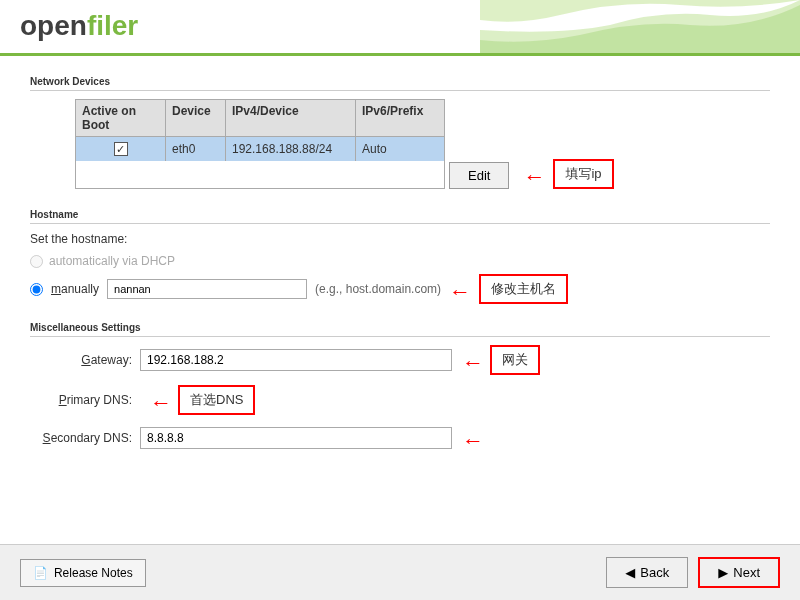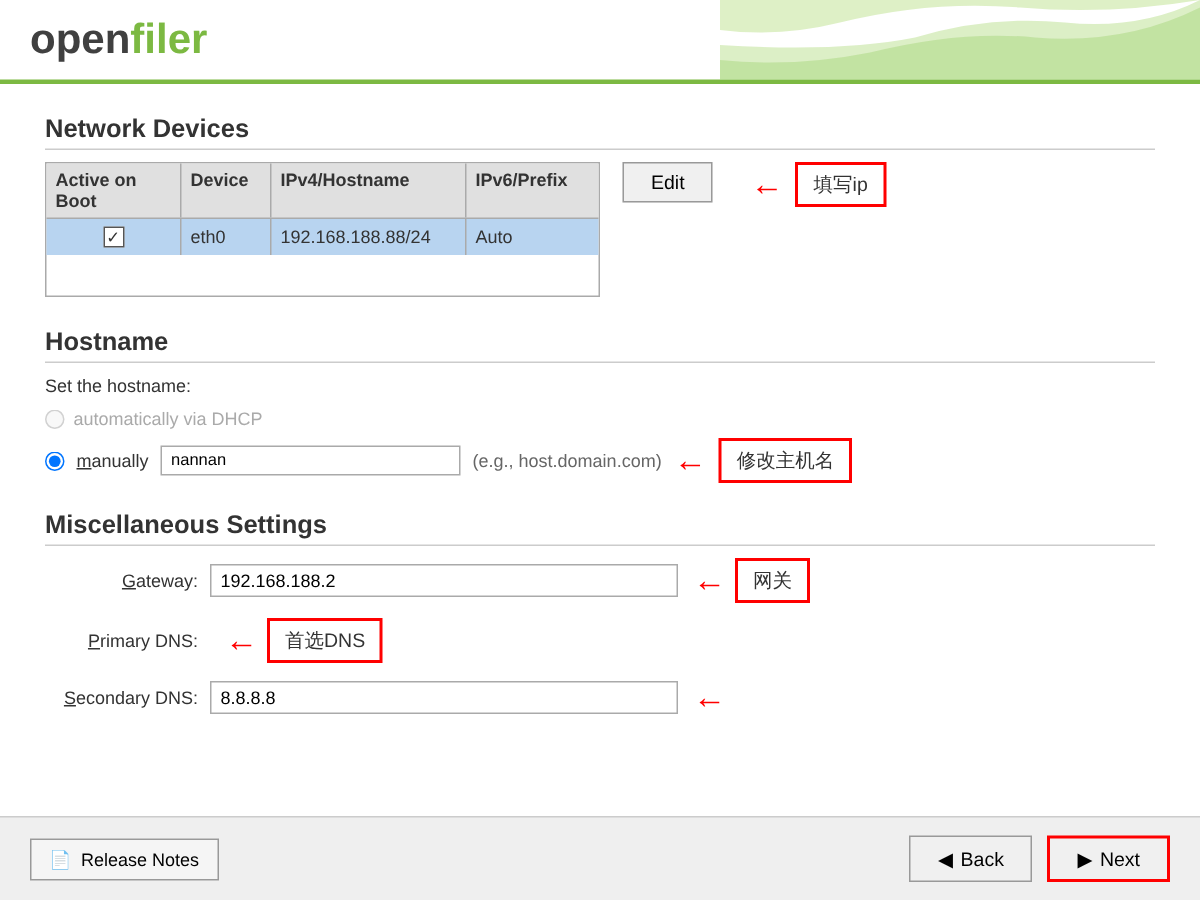--- a/index.html
+++ b/index.html
@@ -35,35 +35,36 @@
     
     .content {
       flex: 1;
       background: white;
       padding: 20px 30px;
       overflow-y: auto;
     }
 
     
     .section-title {
-      font-size: 17px;
+      font-size: 10px;
       font-weight: bold;
       color: #333;
       margin-bottom: 8px;
       border-bottom: 1px solid #ccc;
       padding-bottom: 3px;
     }
 
     
     .network-section { margin-bottom: 20px; }
 
     .network-table-wrapper {
       display: flex;
-      align-items: flex-start;
-      gap: 15px;
+      align-items: flex-end;
+      gap: 4px;
+      margin-left: 45px;
     }
 
     .network-table {
       border: 1px solid #aaa;
       width: 370px;
       min-height: 90px;
     }
     .network-table-header {
       display: grid;
       grid-template-columns: 90px 60px 130px 90px;
@@ -260,21 +261,21 @@
 <div class="content">
 
   <div class="network-section">
     <div class="section-title">Network Devices</div>
     <div class="network-table-wrapper">
       <div style="display:flex; flex-direction:column; gap:8px; align-items:flex-start;">
         <div class="network-table">
           <div class="network-table-header">
             <span>Active on Boot</span>
             <span>Device</span>
-            <span>IPv4/Hostname</span>
+            <span>IPv4/Device</span>
             <span>IPv6/Prefix</span>
           </div>
           <div class="network-row">
             <span class="checkbox-cell">
               <div class="checkbox-checked">✓</div>
             </span>
             <span>eth0</span>
             <span>192.168.188.88/24</span>
             <span>Auto</span>
           </div>

